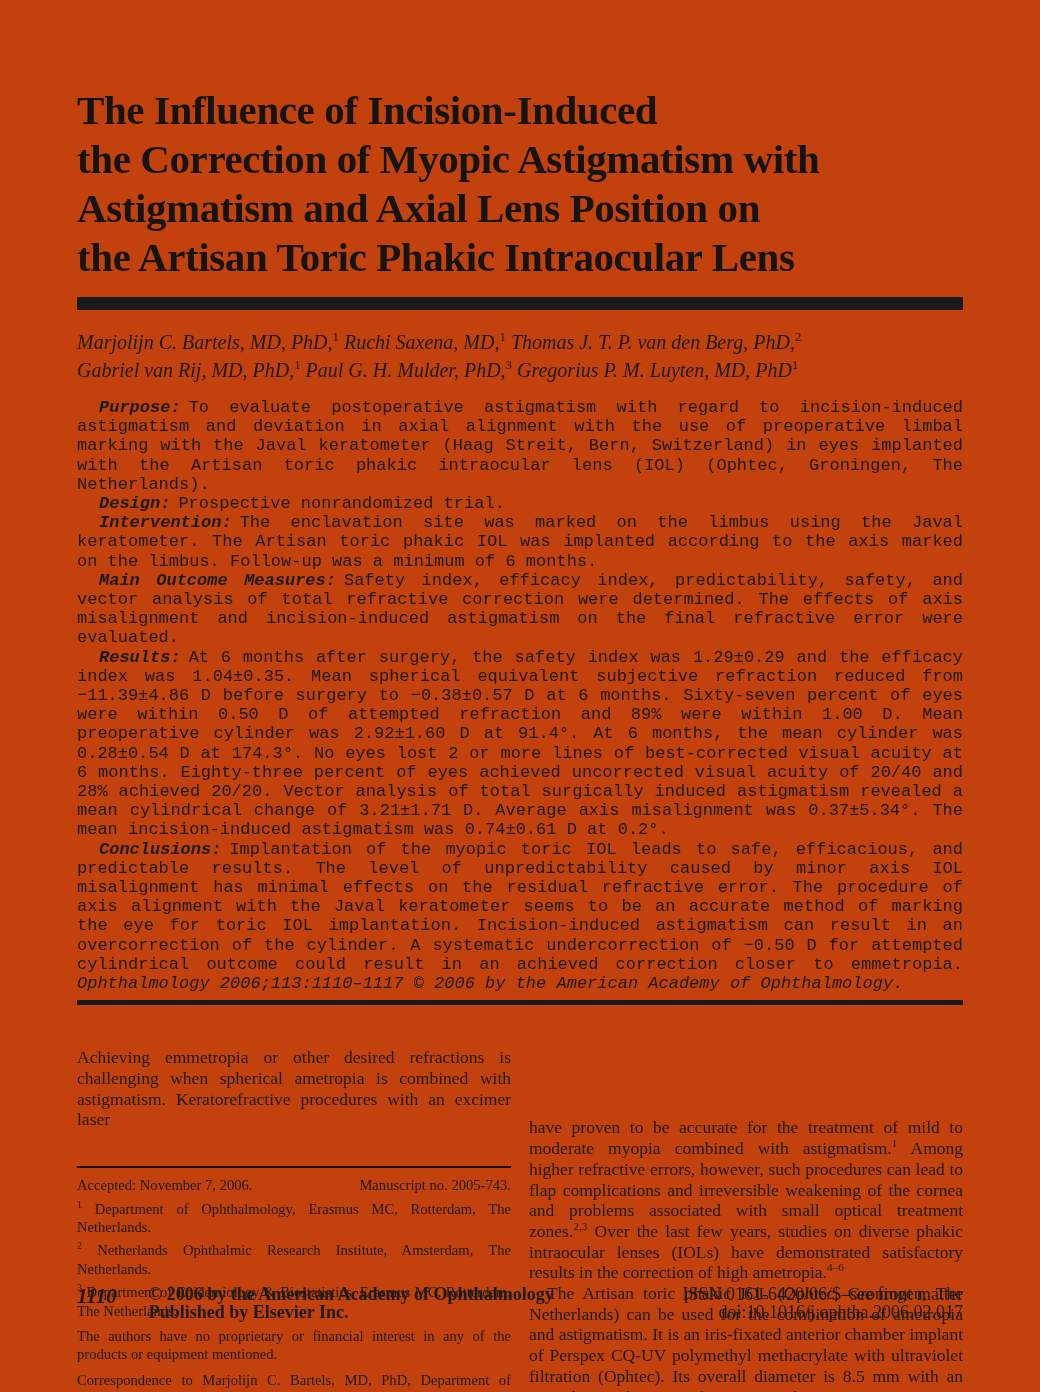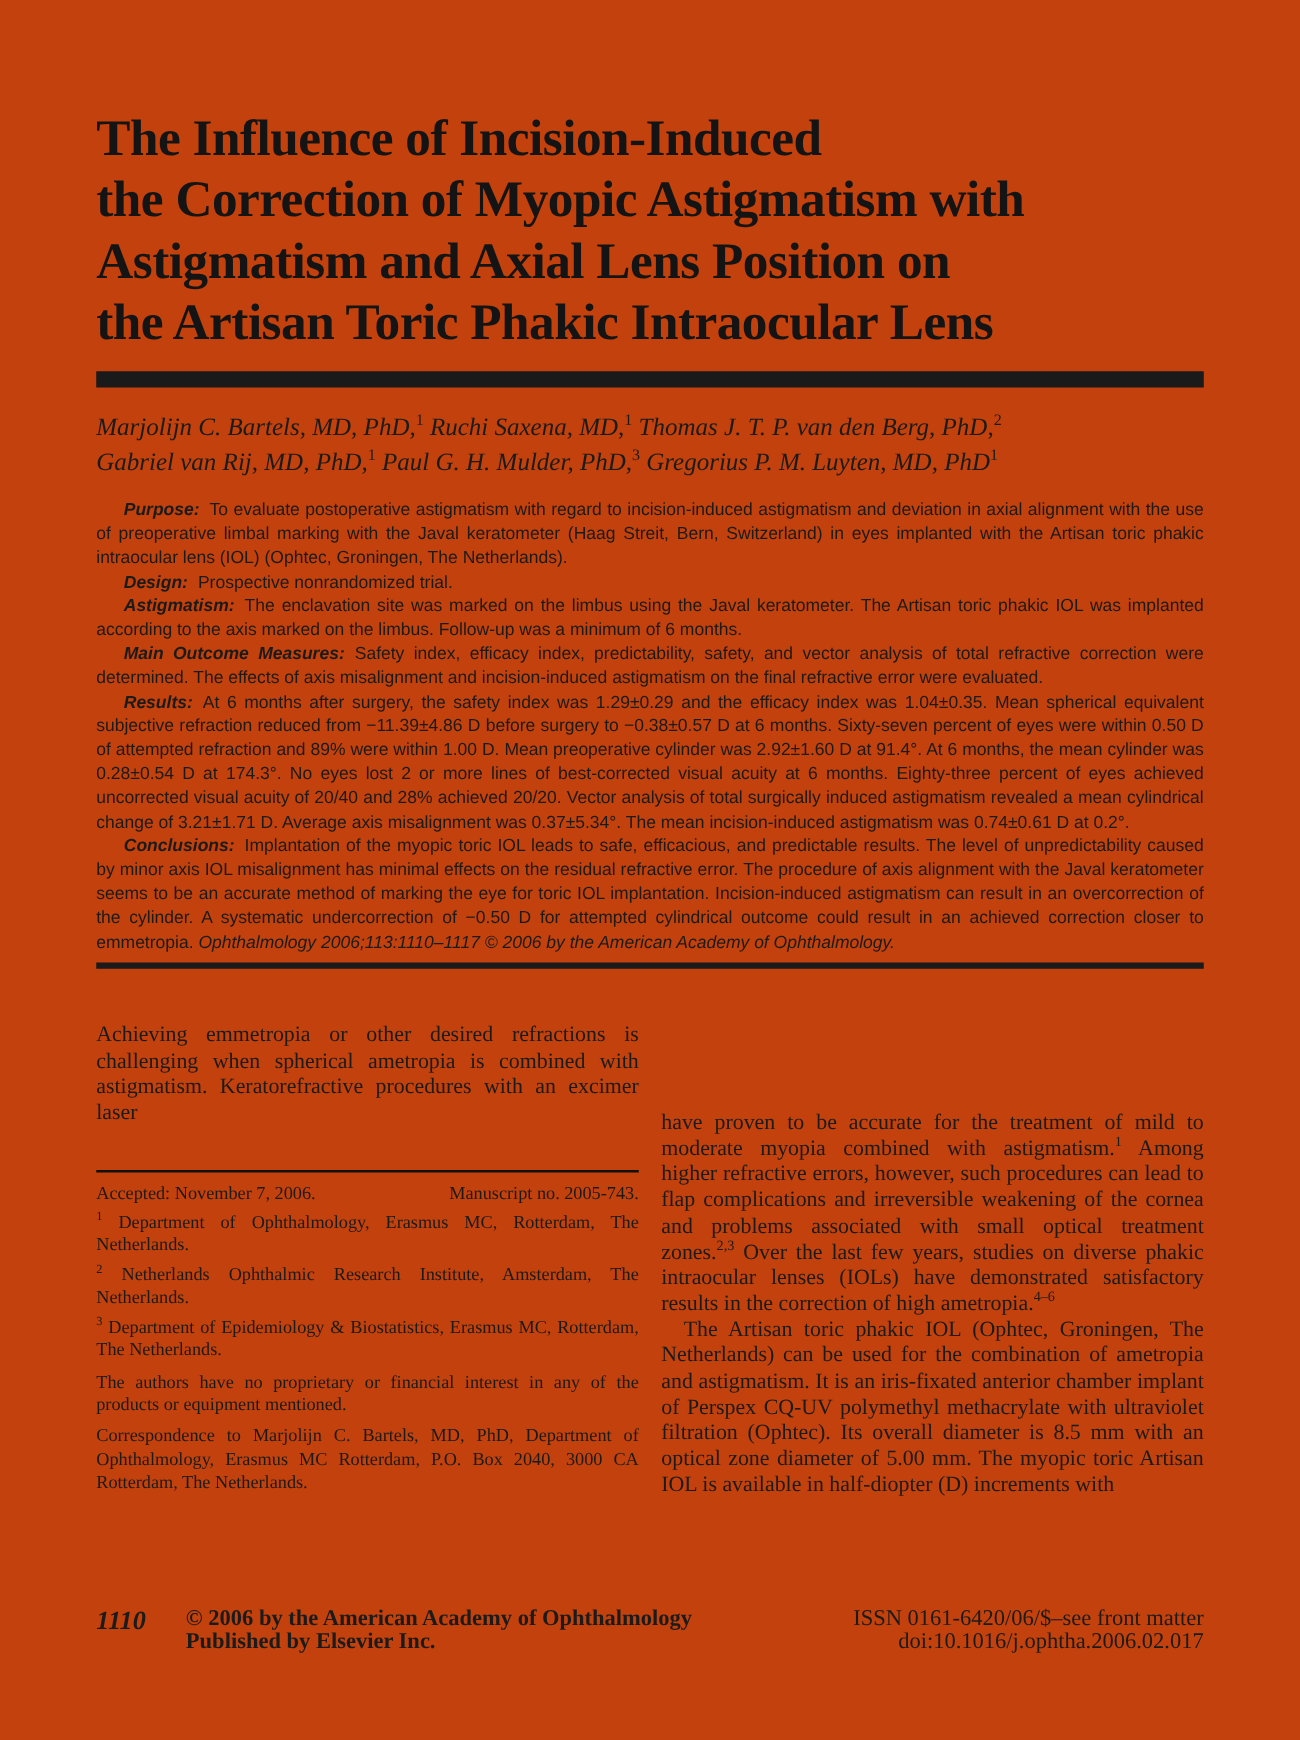--- a/index.html
+++ b/index.html
@@ -50,22 +50,22 @@
     font-style: italic;
     font-size: 20px;
     line-height: 28px;
     color: #1b1b1b;
   }
   .authors sup { font-size: 64%; line-height: 0; font-style: normal; }
 
   
   .abstract {
     margin-top: 14px;
-    font-family: Liberation Sans, sans-serif;
-    font-size: 14px;
+    font-family: Liberation Mono, monospace;
+    font-size: 17px;
     line-height: 19.2px;
     text-align: justify;
     color: #1b1b1b;
   }
   .abs-para { text-indent: 22px; }
   .abs-label {
     font-weight: bold;
     font-style: italic;
     margin-right: 8px;
   }
@@ -151,21 +151,21 @@
     <div class="rule-thick"></div>
 
     <div class="authors">
       <div class="author-line">Marjolijn C. Bartels, MD, PhD,<sup>1</sup> Ruchi Saxena, MD,<sup>1</sup> Thomas J. T. P. van den Berg, PhD,<sup>2</sup></div>
       <div class="author-line">Gabriel van Rij, MD, PhD,<sup>1</sup> Paul G. H. Mulder, PhD,<sup>3</sup> Gregorius P. M. Luyten, MD, PhD<sup>1</sup></div>
     </div>
 
     <section class="abstract">
       <p class="abs-para"><span class="abs-label">Purpose:</span><span class="abs-text">To evaluate postoperative astigmatism with regard to incision-induced astigmatism and deviation in axial alignment with the use of preoperative limbal marking with the Javal keratometer (Haag Streit, Bern, Switzerland) in eyes implanted with the Artisan toric phakic intraocular lens (IOL) (Ophtec, Groningen, The Netherlands).</span></p>
       <p class="abs-para"><span class="abs-label">Design:</span><span class="abs-text">Prospective nonrandomized trial.</span></p>
-      <p class="abs-para"><span class="abs-label">Astigmatism:</span><span class="abs-text">The enclavation site was marked on the limbus using the Javal keratometer. The Artisan toric phakic IOL was implanted according to the axis marked on the limbus. Follow-up was a minimum of 6 months.</span></p>
+      <p class="abs-para"><span class="abs-label">Intervention:</span><span class="abs-text">The enclavation site was marked on the limbus using the Javal keratometer. The Artisan toric phakic IOL was implanted according to the axis marked on the limbus. Follow-up was a minimum of 6 months.</span></p>
       <p class="abs-para"><span class="abs-label">Main Outcome Measures:</span><span class="abs-text">Safety index, efficacy index, predictability, safety, and vector analysis of total refractive correction were determined. The effects of axis misalignment and incision-induced astigmatism on the final refractive error were evaluated.</span></p>
       <p class="abs-para"><span class="abs-label">Results:</span><span class="abs-text">At 6 months after surgery, the safety index was 1.29±0.29 and the efficacy index was 1.04±0.35. Mean spherical equivalent subjective refraction reduced from −11.39±4.86 D before surgery to −0.38±0.57 D at 6 months. Sixty-seven percent of eyes were within 0.50 D of attempted refraction and 89% were within 1.00 D. Mean preoperative cylinder was 2.92±1.60 D at 91.4°. At 6 months, the mean cylinder was 0.28±0.54 D at 174.3°. No eyes lost 2 or more lines of best-corrected visual acuity at 6 months. Eighty-three percent of eyes achieved uncorrected visual acuity of 20/40 and 28% achieved 20/20. Vector analysis of total surgically induced astigmatism revealed a mean cylindrical change of 3.21±1.71 D. Average axis misalignment was 0.37±5.34°. The mean incision-induced astigmatism was 0.74±0.61 D at 0.2°.</span></p>
       <p class="abs-para"><span class="abs-label">Conclusions:</span><span class="abs-text">Implantation of the myopic toric IOL leads to safe, efficacious, and predictable results. The level of unpredictability caused by minor axis IOL misalignment has minimal effects on the residual refractive error. The procedure of axis alignment with the Javal keratometer seems to be an accurate method of marking the eye for toric IOL implantation. Incision-induced astigmatism can result in an overcorrection of the cylinder. A systematic undercorrection of −0.50 D for attempted cylindrical outcome could result in an achieved correction closer to emmetropia.</span> <span class="abs-citation">Ophthalmology 2006;113:1110–1117 © 2006 by the American Academy of Ophthalmology.</span></p>
     </section>
 
     <div class="rule-thin"></div>
 
     <div class="columns">
       <div class="col">
         <p class="body-para">Achieving emmetropia or other desired refractions is challenging when spherical ametropia is combined with astigmatism. Keratorefractive procedures with an excimer laser</p>

